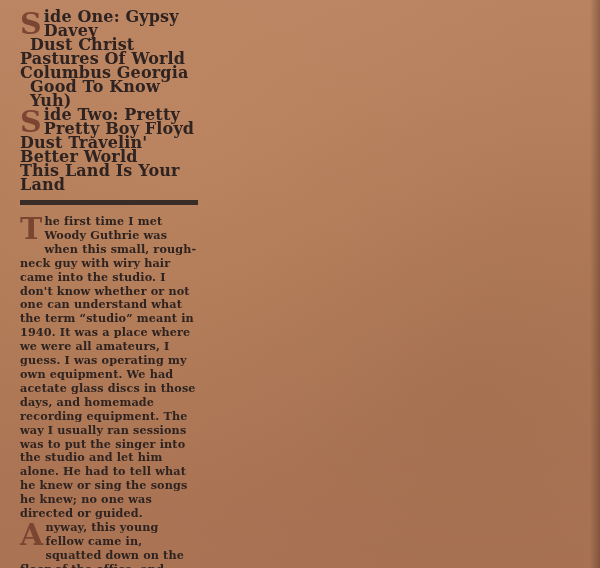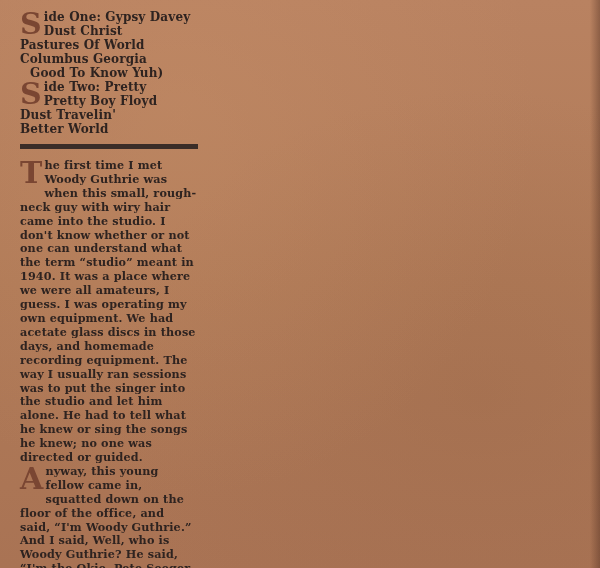--- a/index.html
+++ b/index.html
@@ -14,21 +14,21 @@
     color:#2e2320;
     position:relative;
   }
   .page { position:absolute; inset:0; }
   .col { position:absolute; top:10px; font-weight:bold; font-size:11.2px; line-height:13.9px; letter-spacing:0.15px; }
   .col1 { left:20px; width:178px; }
   .col2 { left:224px; width:178px; }
   .p { margin:0; white-space:pre-line; }
   .dc { float:left; color:#7a4632; font-size:30px; line-height:24px; height:26px; margin:2px 2px 0 0; font-family:"DejaVu Serif", serif; font-weight:bold; }
   .rule { height:5px; background:#2c2422; margin:8px 0 10px 0; opacity:0.9; }
-  .tracks .line { display:block; font-size:12px; line-height:14px; }
+  .tracks .line { display:block; font-size:16px; line-height:14px; }
   .tracks .indent { padding-left:10px; }
   .edge { position:absolute; right:0; top:0; width:10px; height:568px; background:linear-gradient(90deg,rgba(0,0,0,0),rgba(60,30,20,0.35)); }
 </style>
 </head>
 <body>
 
 <div class="page">
 
   <div class="col col1">
     <div class="tracks">
@@ -39,20 +39,21 @@
         <span class="line">Pastures Of World</span>
         <span class="line">Columbus Georgia</span>
         <span class="line indent">Good To Know Yuh)</span>
       </div>
       <div>
         <span class="dc">S</span>
         <span class="line">ide Two: Pretty</span>
         <span class="line indent">Pretty Boy Floyd</span>
         <span class="line">Dust Travelin'</span>
         <span class="line">Better World</span>
+        <span class="line">This Land Is Your Land</span>
       </div>
     </div>
     <div class="rule"></div>
     <p class="p"><span class="dc">T</span><span>he first time I met Woody Guthrie was when this small, rough-neck guy with wiry hair came into the studio. I don't know whether or not one can understand what the term “studio” meant in 1940. It was a place where we were all amateurs, I guess. I was operating my own equipment. We had acetate glass discs in those days, and homemade recording equipment. The way I usually ran sessions was to put the singer into the studio and let him alone. He had to tell what he knew or sing the songs he knew; no one was directed or guided.</span></p>
     <p class="p"><span class="dc">A</span><span>nyway, this young fellow came in, squatted down on the floor of the office, and said, “I'm Woody Guthrie.” And I said, Well, who is Woody Guthrie? He said, “I'm the Okie. Pete Seeger sent me down.” I said, I've heard of you from your Dust Bowl records, but I don't know anything about you. And this is a helluva way of getting acquainted. You barge in, sit down on the floor, and say I'm Woody Guthrie!</span></p>
 
   </div>
 
   <div class="col col2" style="top:1000px"></div>
 

